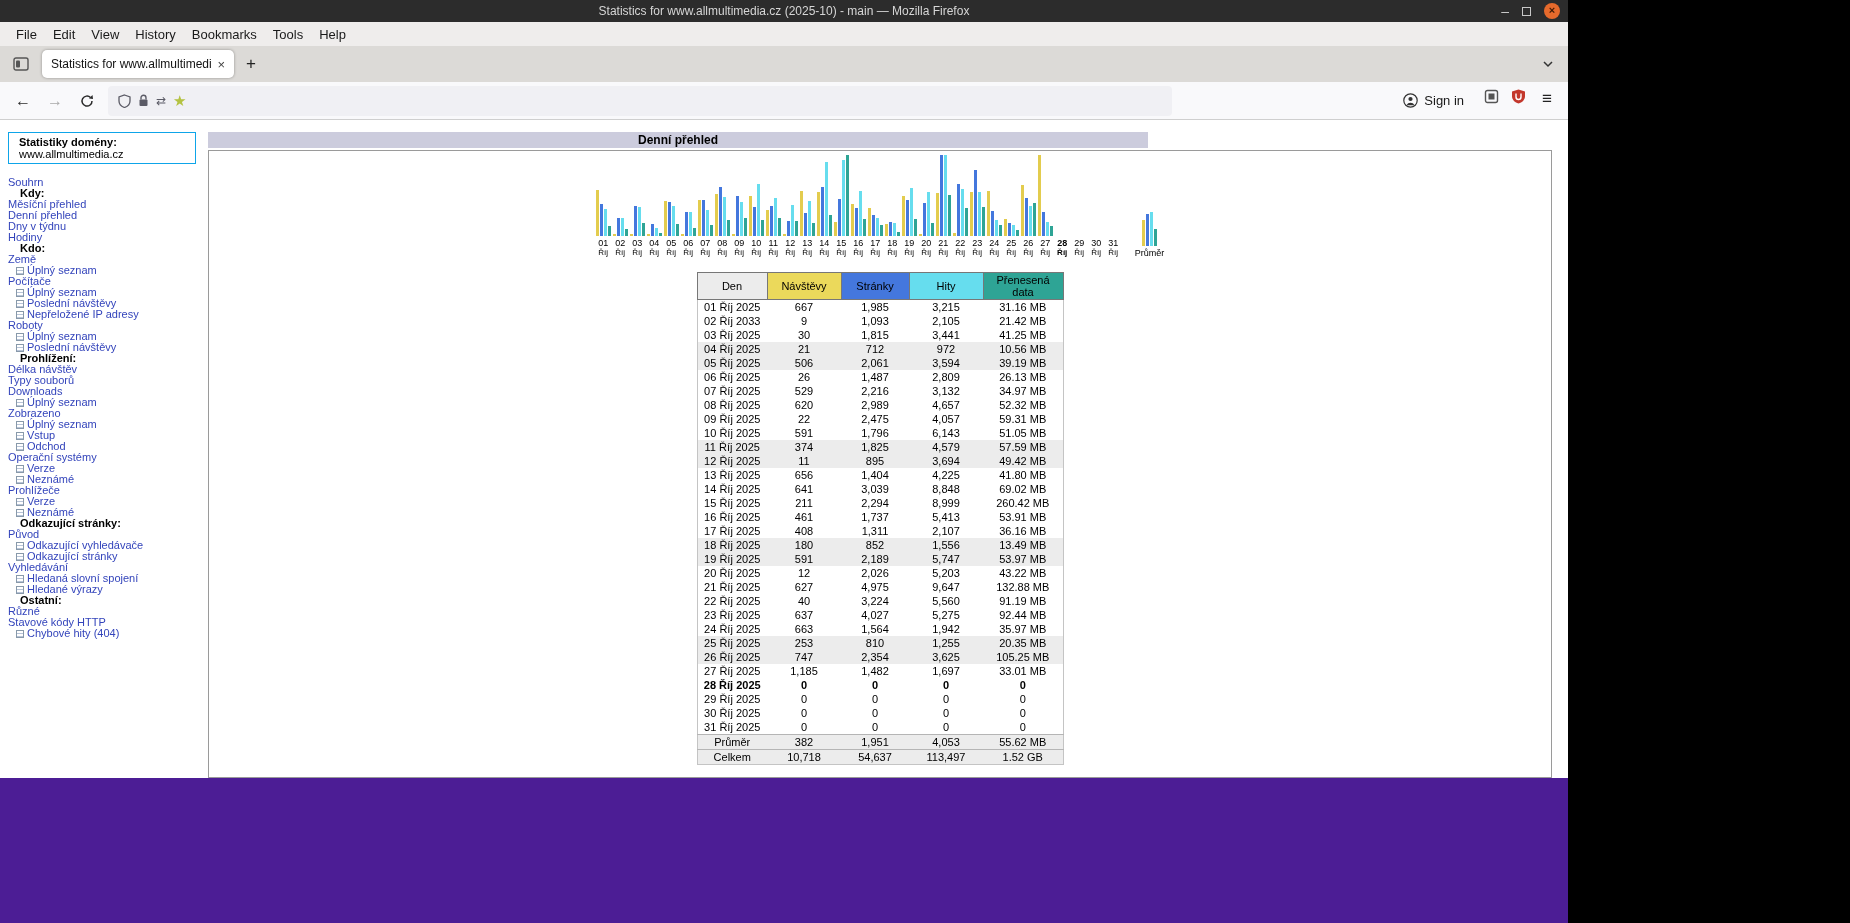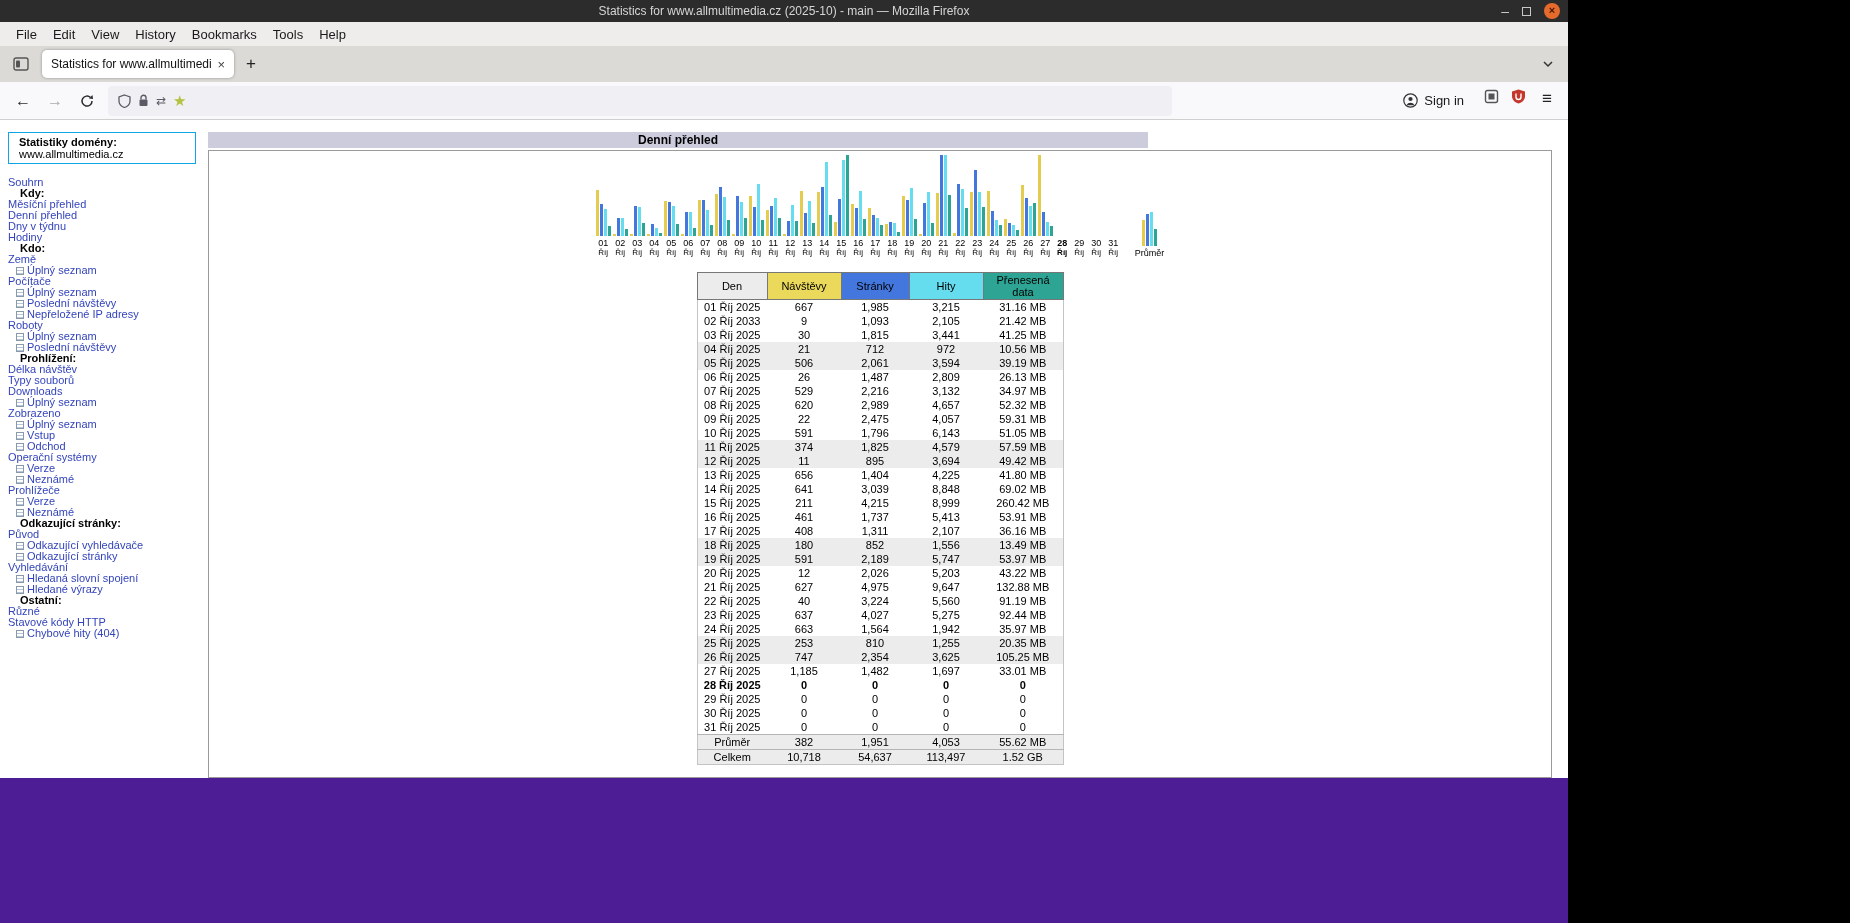--- a/index.html
+++ b/index.html
@@ -715,21 +715,21 @@
               <tr class="">
                 <td>14 Říj 2025</td>
                 <td>641</td>
                 <td>3,039</td>
                 <td>8,848</td>
                 <td>69.02 MB</td>
               </tr>
               <tr class="">
                 <td>15 Říj 2025</td>
                 <td>211</td>
-                <td>4,215</td>
+                <td>2,294</td>
                 <td>8,999</td>
                 <td>260.42 MB</td>
               </tr>
               <tr class="">
                 <td>16 Říj 2025</td>
                 <td>461</td>
                 <td>1,737</td>
                 <td>5,413</td>
                 <td>53.91 MB</td>
               </tr>

